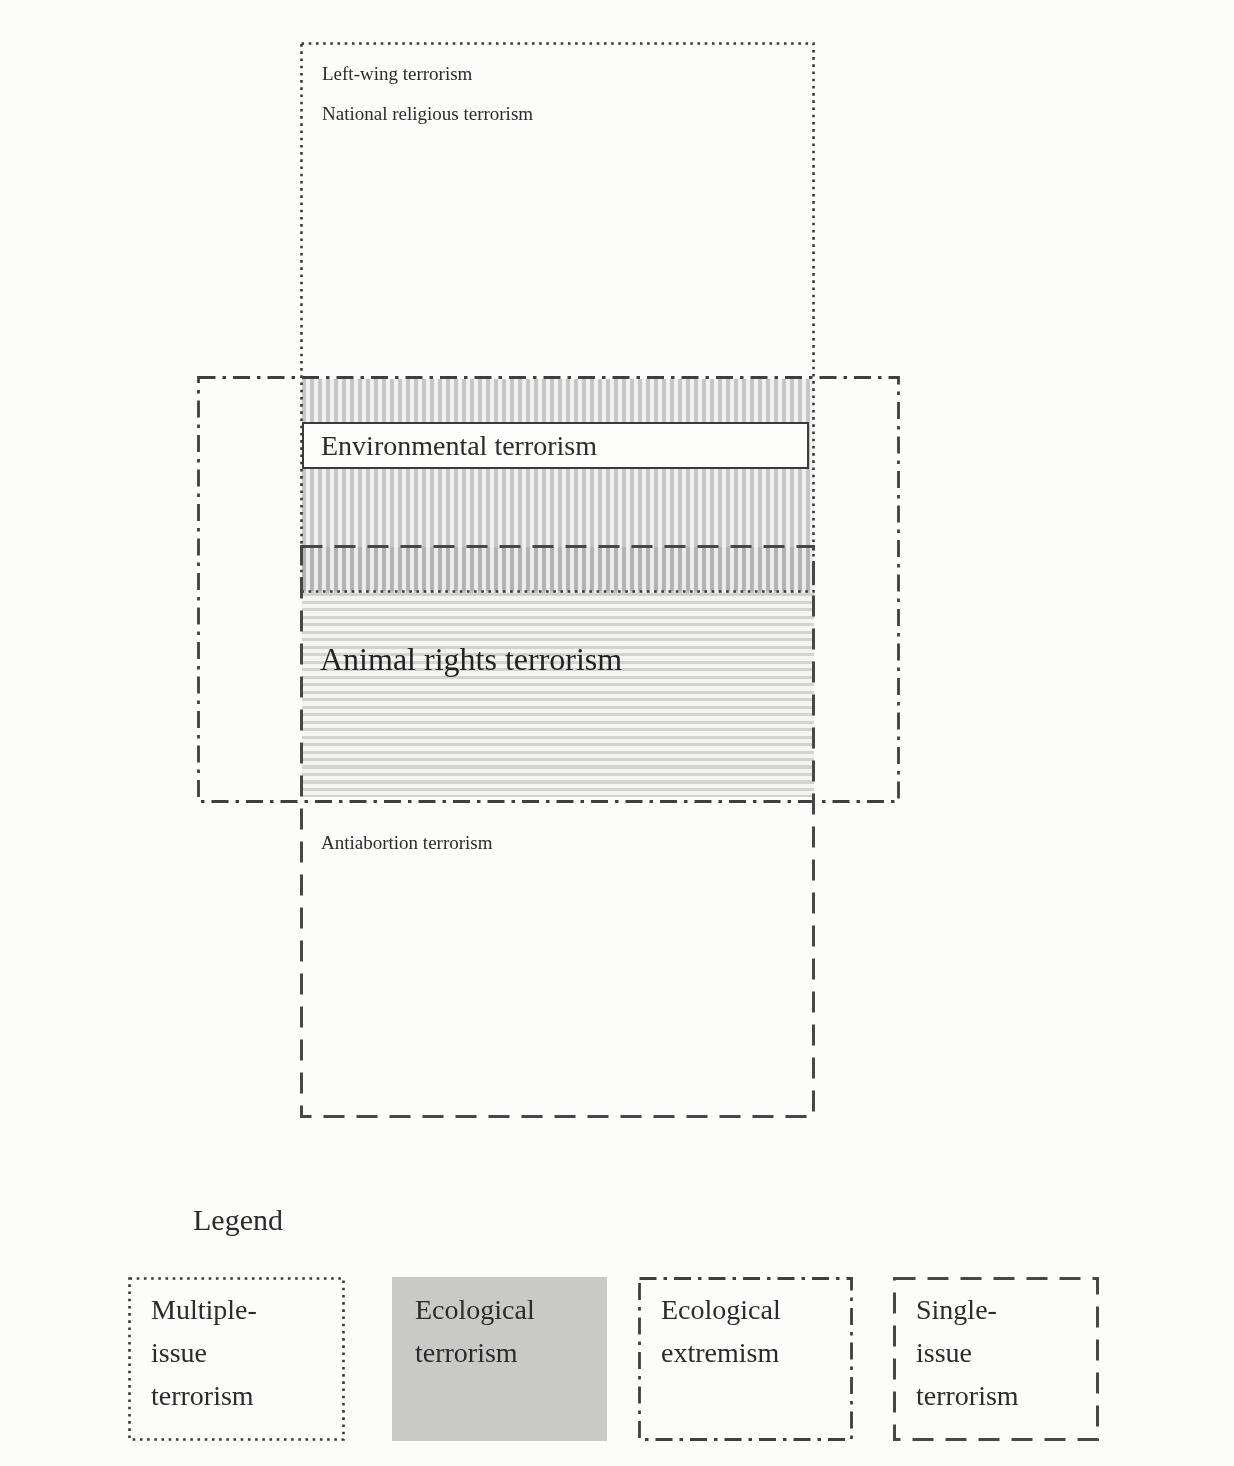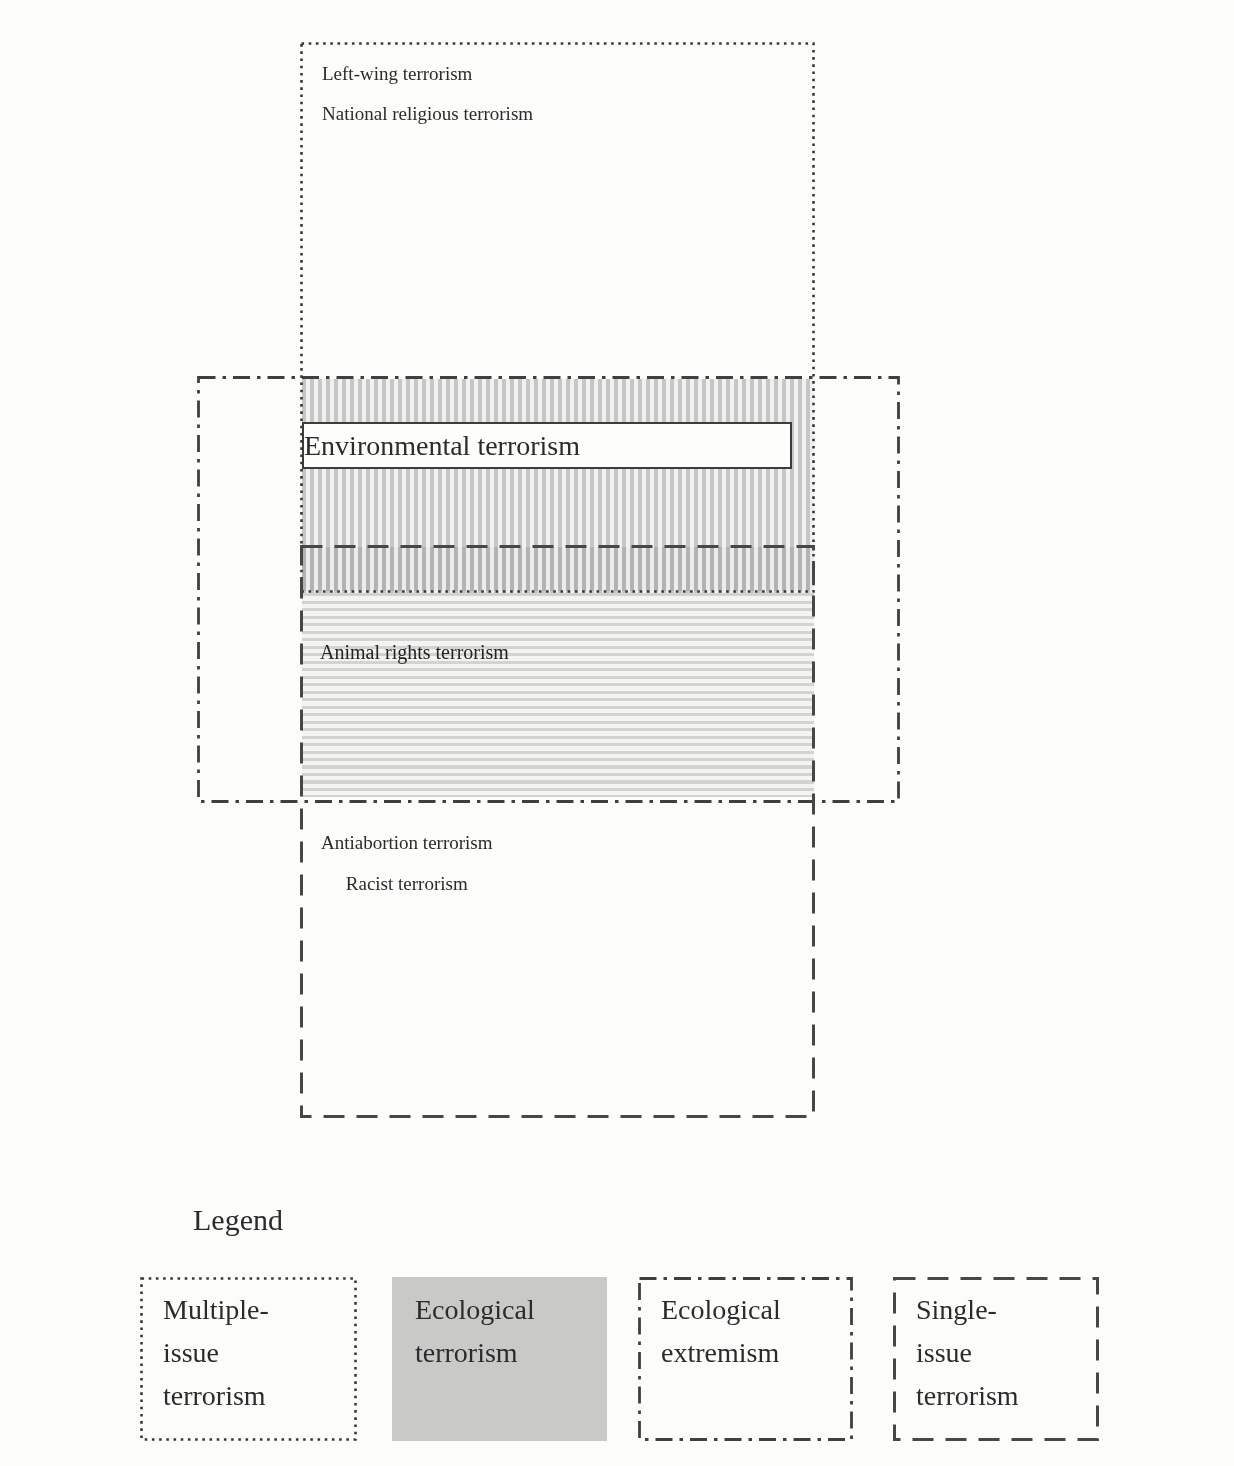--- a/index.html
+++ b/index.html
@@ -41,24 +41,25 @@
   .box-single{left:300px;top:545px;}
 
   
   .env-label{
     left:302px;top:422px;width:486px;height:43px;
     background:#fdfdfc;
     border:2px solid #3c3c3c;
     z-index:3;
     font-size:28px;
     line-height:43px;
+    padding-left:17px;
   }
   .animal-label{
     left:320px;top:641px;
-    font-size:20px;
+    font-size:32px;
     z-index:5;
     color:#222;
   }
 
   
   .diagram-list{z-index:5;font-size:19px;line-height:40px;}
   .multi-list{left:322px;top:54px;}
   .single-list{left:321px;top:822px;line-height:41px;text-align:center;}
   .diagram-list .li{white-space:nowrap;}
 
@@ -67,21 +68,21 @@
     left:193px;top:1203px;
     font-size:30px;
     z-index:5;
   }
   .legend-item{z-index:4;}
   .legend-text{
     position:absolute;left:23px;top:11px;
     font-size:28px;line-height:43px;
     white-space:nowrap;
   }
-  .lg1{left:140px;top:1277px;width:217px;height:164px;text-decoration:underline;}
+  .lg1{left:128px;top:1277px;width:217px;height:164px;text-decoration:underline;}
   .lg2{left:392px;top:1277px;width:215px;height:164px;background:#c9c9c8;}
   .lg3{left:638px;top:1277px;width:215px;height:164px;}
   .lg4{left:893px;top:1277px;width:206px;height:164px;}
   .lg-border{position:absolute;left:0;top:0;}
 </style>
 </head>
 <body>
 
 <div class="abs vstripes"></div>
 <div class="abs overlap-band"></div>
@@ -113,21 +114,20 @@
 <div class="abs env-label">
   <span>Environmental terrorism</span>
 </div>
 
 <div class="abs animal-label">
   <span>Animal rights terrorism</span>
 </div>
 
 <div class="abs diagram-list single-list">
   <div class="li">Antiabortion terrorism</div>
-  <div class="li">Racist terrorism</div>
 </div>
 
 <div class="abs legend-title">Legend</div>
 
 <div class="abs legend-item lg1">
   <svg class="lg-border" width="217" height="164">
     <rect x="1.5" y="1.5" width="214" height="161" fill="none" stroke="#383838" stroke-width="2.6" stroke-dasharray="2.6 4.6"></rect>
   </svg>
   <div class="legend-text">
     <div>Multiple-</div>

